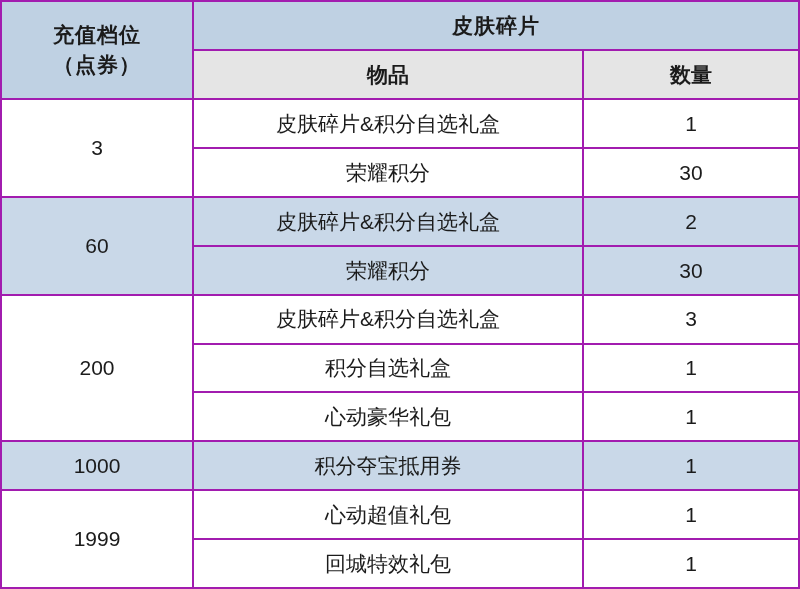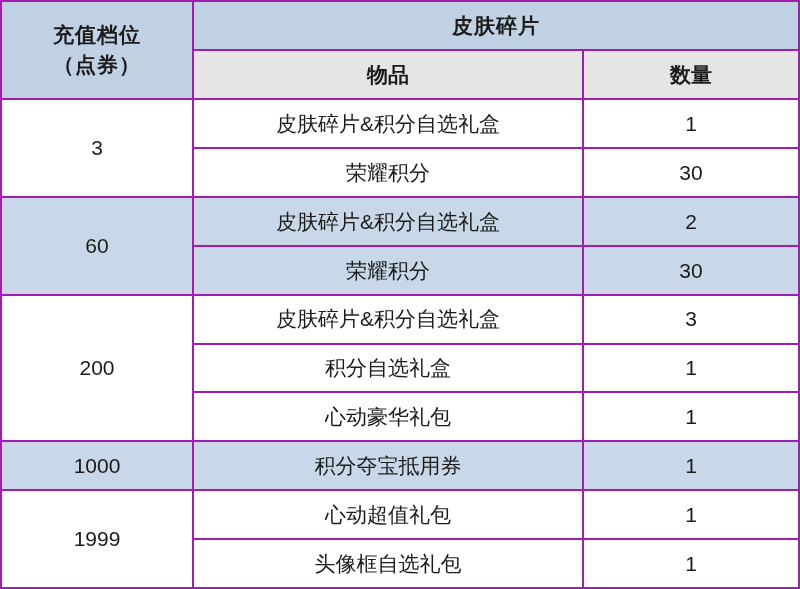--- a/index.html
+++ b/index.html
@@ -123,18 +123,18 @@
         <td class="row-blue">积分夺宝抵用券</td>
         <td class="row-blue">1</td>
       </tr>
 
       <tr class="row-light">
         <td class="tier-cell row-light" rowspan="2">1999</td>
         <td class="row-light">心动超值礼包</td>
         <td class="row-light">1</td>
       </tr>
       <tr class="row-light">
-        <td class="row-light">头像框自选礼包</td>
+        <td class="row-light">回城特效礼包</td>
         <td class="row-light">1</td>
       </tr>
     </tbody>
   </table>
 </div>
 
 </body></html>

